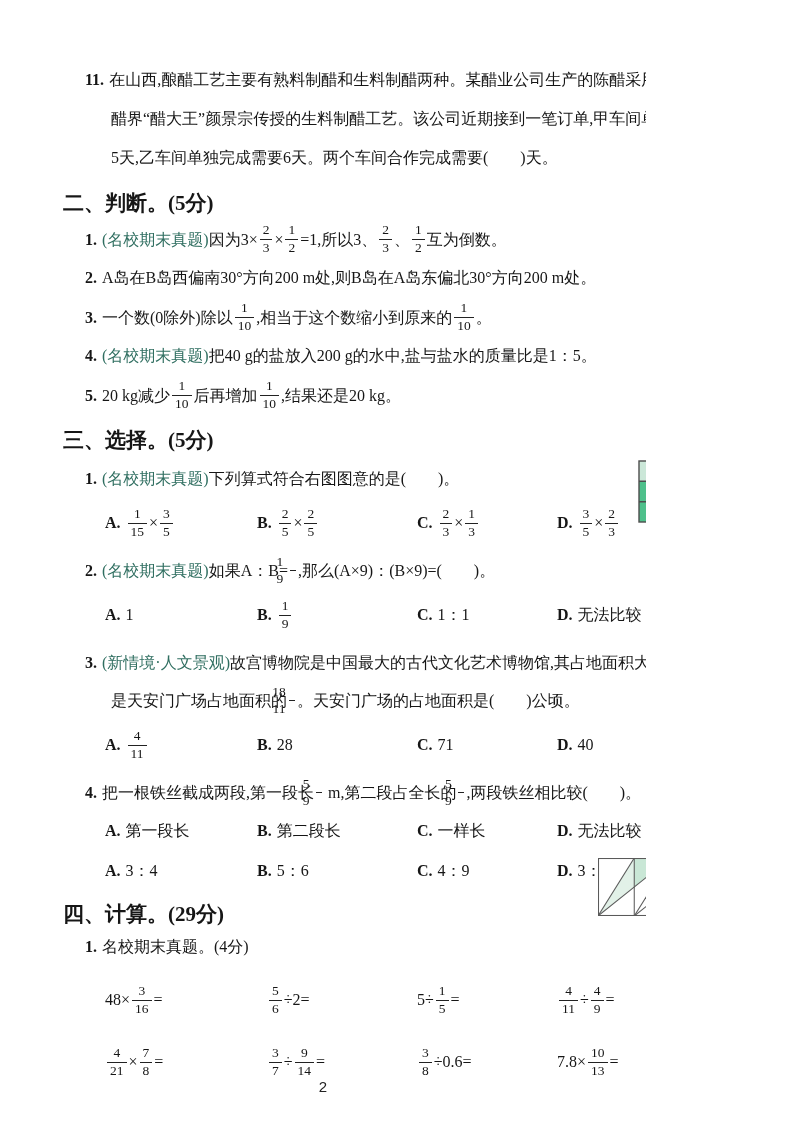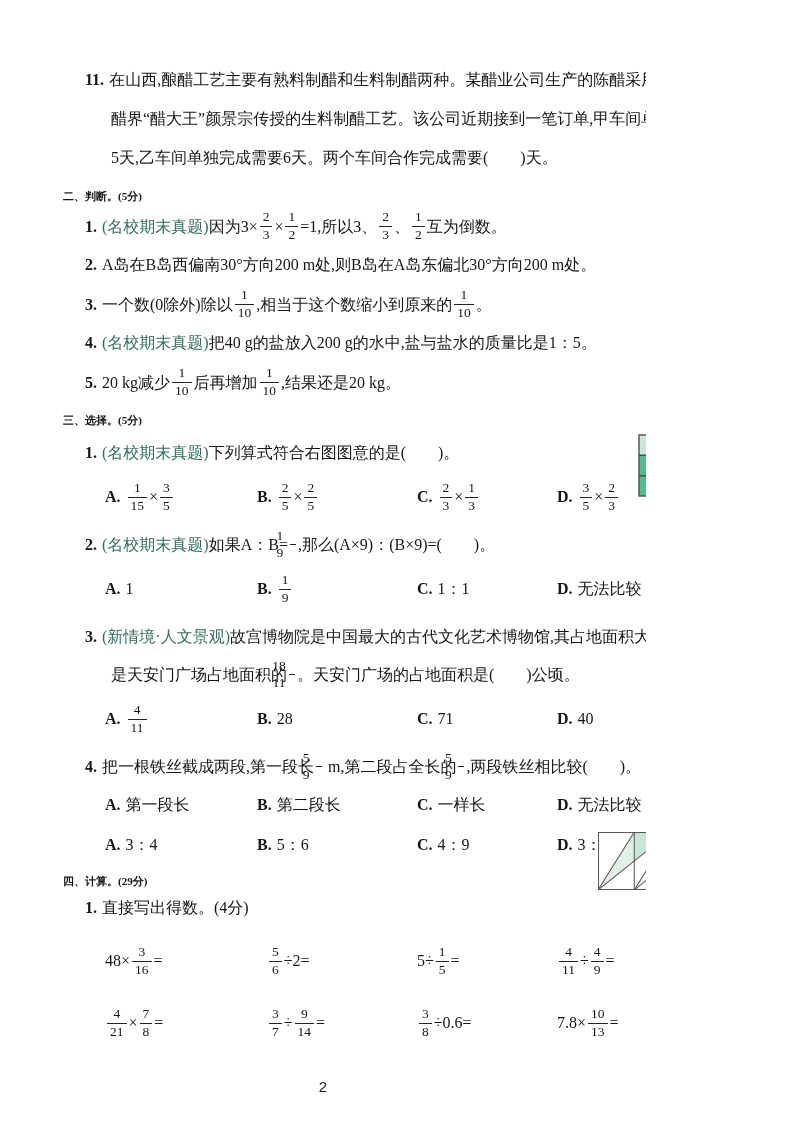--- a/index.html
+++ b/index.html
@@ -11,21 +11,21 @@
   b.qnum{font-weight:700;margin-right:5px;font-family:"Liberation Serif",serif;}
   .src{color:#2f6e60;}
   
   .frac{display:inline-block;vertical-align:-0.55em;text-align:center;line-height:1.08;
         margin:0 2px;font-size:13.5px;}
   .frac .fnum{display:block;padding:0 3px 1px;border-bottom:1.2px solid #222;}
   .frac .fden{display:block;padding:1px 3px 0;}
   
   .q11 p{margin:0 0 0 22px;line-height:39px;padding-left:26px;text-indent:-26px;}
   
-  .sec-h{font-weight:700;font-size:11px;margin:12px 0 4px 0;}
+  .sec-h{font-weight:700;font-size:21px;margin:12px 0 4px 0;}
   
   .jrow{display:flex;justify-content:flex-end;align-items:center;
         margin:2px 0 2px 22px;min-height:37px;}
   .jtext{flex:1 1 auto;}
   .jblank{flex:0 0 auto;white-space:pre;margin-left:8px;}
   
   .citem{position:relative;margin:6px 0 0 22px;}
   .cline{line-height:38px;padding-left:26px;text-indent:-26px;margin:0;}
   .opts{display:grid;grid-template-columns:152px 160px 140px auto;
         margin:2px 0 2px 20px;align-items:center;min-height:34px;}
@@ -154,21 +154,21 @@
       </svg>
       <div class="opts">
         <div class="opt"><b class="qnum">A.</b><span>3：4</span></div>
         <div class="opt"><b class="qnum">B.</b><span>5：6</span></div>
         <div class="opt"><b class="qnum">C.</b><span>4：9</span></div>
         <div class="opt"><b class="qnum">D.</b><span>3：5</span></div>
       </div>
     </div>
 
     <div class="sec-h">四、计算。(29分)</div>
-    <div class="calc-sub"><b class="qnum">1.</b><span>直接写出得数。(4分)</span></div>
+    <div class="calc-sub"><b class="qnum">1.</b><span>名校期末真题。(4分)</span></div>
 
     <div class="calc-grid">
       <div class="calc-cell">48×<span class="frac"><span class="fnum">3</span><span class="fden">16</span></span>=</div>
       <div class="calc-cell"><span class="frac"><span class="fnum">5</span><span class="fden">6</span></span>÷2=</div>
       <div class="calc-cell">5÷<span class="frac"><span class="fnum">1</span><span class="fden">5</span></span>=</div>
       <div class="calc-cell"><span class="frac"><span class="fnum">4</span><span class="fden">11</span></span>÷<span class="frac"><span class="fnum">4</span><span class="fden">9</span></span>=</div>
     </div>
     <div class="calc-grid">
       <div class="calc-cell"><span class="frac"><span class="fnum">4</span><span class="fden">21</span></span>×<span class="frac"><span class="fnum">7</span><span class="fden">8</span></span>=</div>
       <div class="calc-cell"><span class="frac"><span class="fnum">3</span><span class="fden">7</span></span>÷<span class="frac"><span class="fnum">9</span><span class="fden">14</span></span>=</div>

